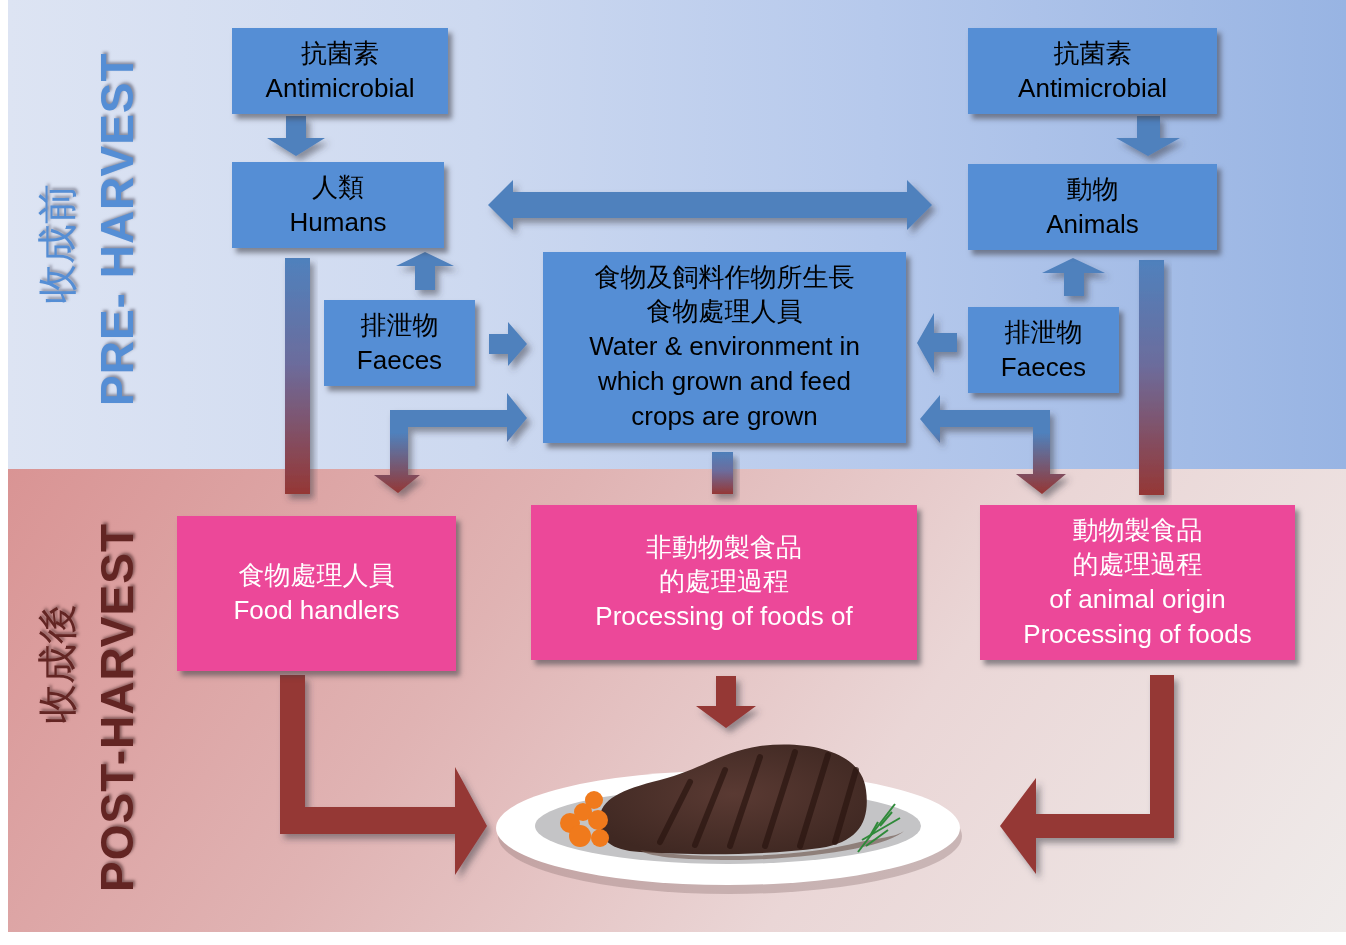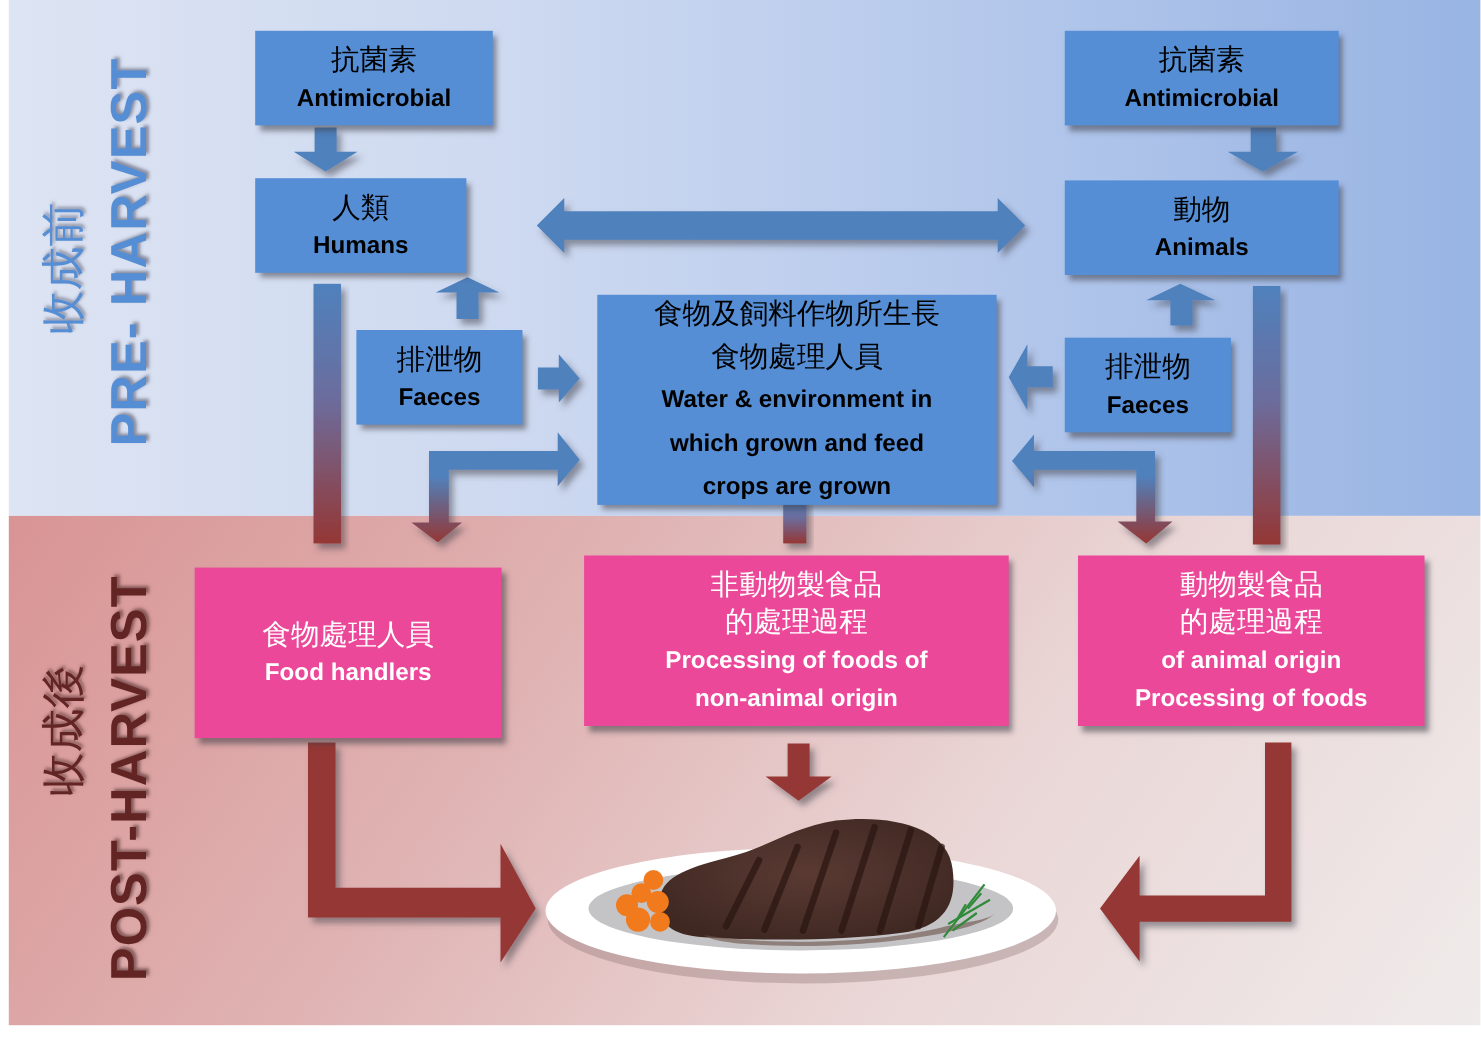--- a/index.html
+++ b/index.html
@@ -8,22 +8,22 @@
   #canvas { position: absolute; left: 0; top: 0; width: 1346px; height: 945px; }
   .panel-pre { position: absolute; left: 8px; top: 0; width: 1338px; height: 469px;
     background: linear-gradient(90deg, #dde4f3 0%, #cdd9f0 35%, #b6c9ec 65%, #98b4e3 100%); }
   .panel-post { position: absolute; left: 8px; top: 469px; width: 1338px; height: 463px;
     background: linear-gradient(125deg, #d99494 0%, #e0b3b3 35%, #ead6d6 65%, #efebea 100%); }
   svg#arrows { position: absolute; left: 0; top: 0; }
   .box { position: absolute; display: flex; flex-direction: column; justify-content: center;
     align-items: center; text-align: center; box-shadow: 4px 5px 5px rgba(60,60,70,0.55); }
   .box.blue { background: #558ed5; color: #000; }
   .box.red { background: #ec4899; color: #fff; }
-  .zh { font-family: Liberation Sans, sans-serif; font-size: 26px; line-height: 34px; font-weight: normal; }
-  .en { font-family: "Liberation Sans", sans-serif; font-size: 22px; line-height: 35px; font-weight: bold; }
+  .zh { font-family: Liberation Serif, serif; font-size: 26px; line-height: 34px; font-weight: normal; }
+  .en { font-family: "Liberation Sans", sans-serif; font-size: 26px; line-height: 35px; font-weight: normal; }
   .side-label { position: absolute; transform-origin: left top; transform: rotate(-90deg); white-space: nowrap; }
   .side-zh { font-family: "DejaVu Serif", serif; font-size: 40px; }
   .side-en { font-family: "Liberation Sans", sans-serif; font-size: 46px; font-weight: bold; letter-spacing: 1px; }
   .pre-color { color: #558ed5; text-shadow: 2px 2px 3px rgba(70,70,90,0.55); }
   .post-color { color: #632523; text-shadow: 2px 2px 3px rgba(60,30,30,0.55); }
 </style>
 </head>
 <body>
 
 <div id="canvas">
@@ -124,53 +124,52 @@
   <div class="side-label side-en post-color" style="left:90px; top:892px;">POST-HARVEST</div>
 
   <div class="box blue" style="left:232px; top:28px; width:216px; height:86px;">
     <div class="zh">抗菌素</div>
     <div class="en">Antimicrobial</div>
   </div>
   <div class="box blue" style="left:968px; top:28px; width:249px; height:86px;">
     <div class="zh">抗菌素</div>
     <div class="en">Antimicrobial</div>
   </div>
-  <div class="box blue" style="left:232px; top:162px; width:192px; height:86px;">
+  <div class="box blue" style="left:232px; top:162px; width:212px; height:86px;">
     <div class="zh">人類</div>
     <div class="en">Humans</div>
   </div>
   <div class="box blue" style="left:968px; top:164px; width:249px; height:86px;">
     <div class="zh">動物</div>
     <div class="en">Animals</div>
   </div>
   <div class="box blue" style="left:324px; top:300px; width:151px; height:86px;">
     <div class="zh">排泄物</div>
     <div class="en">Faeces</div>
   </div>
   <div class="box blue" style="left:968px; top:307px; width:151px; height:86px;">
     <div class="zh">排泄物</div>
     <div class="en">Faeces</div>
   </div>
-  <div class="box blue" style="left:543px; top:268px; width:363px; height:191px;justify-content:space-between;">
+  <div class="box blue" style="left:543px; top:252px; width:363px; height:191px;">
     <div class="zh">食物及飼料作物所生長</div>
     <div class="zh">食物處理人員</div>
     <div class="en">Water &amp; environment in</div>
     <div class="en">which grown and feed</div>
     <div class="en">crops are grown</div>
   </div>
 
   <div class="box red" style="left:177px; top:488px; width:279px; height:155px;margin-top:28px;">
     <div class="zh">食物處理人員</div>
     <div class="en">Food handlers</div>
   </div>
   <div class="box red" style="left:531px; top:505px; width:386px; height:155px;">
     <div class="zh">非動物製食品</div>
     <div class="zh">的處理過程</div>
     <div class="en">Processing of foods of</div>
-    <div class="en">non-animal origin</div>
   </div>
   <div class="box red" style="left:980px; top:505px; width:315px; height:155px;">
     <div class="zh">動物製食品</div>
     <div class="zh">的處理過程</div>
     <div class="en">of animal origin</div>
     <div class="en">Processing of foods</div>
   </div>
 </div>
 
 </body></html>

